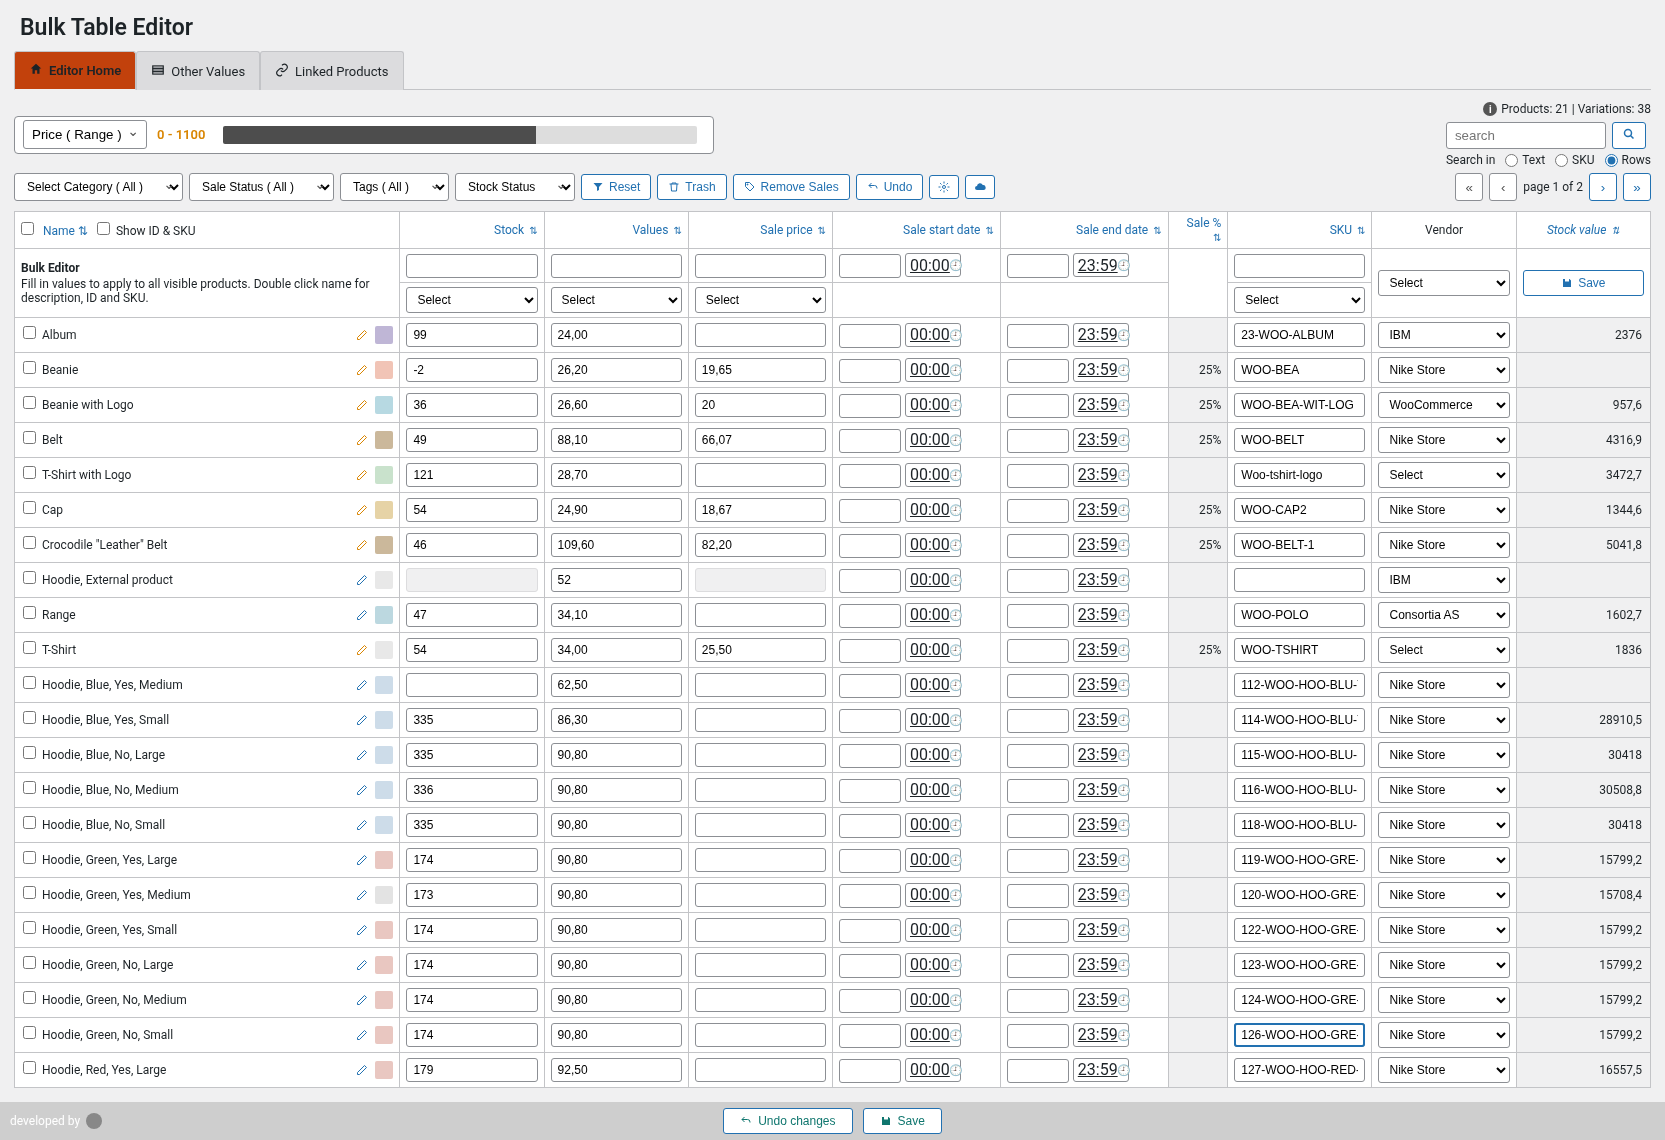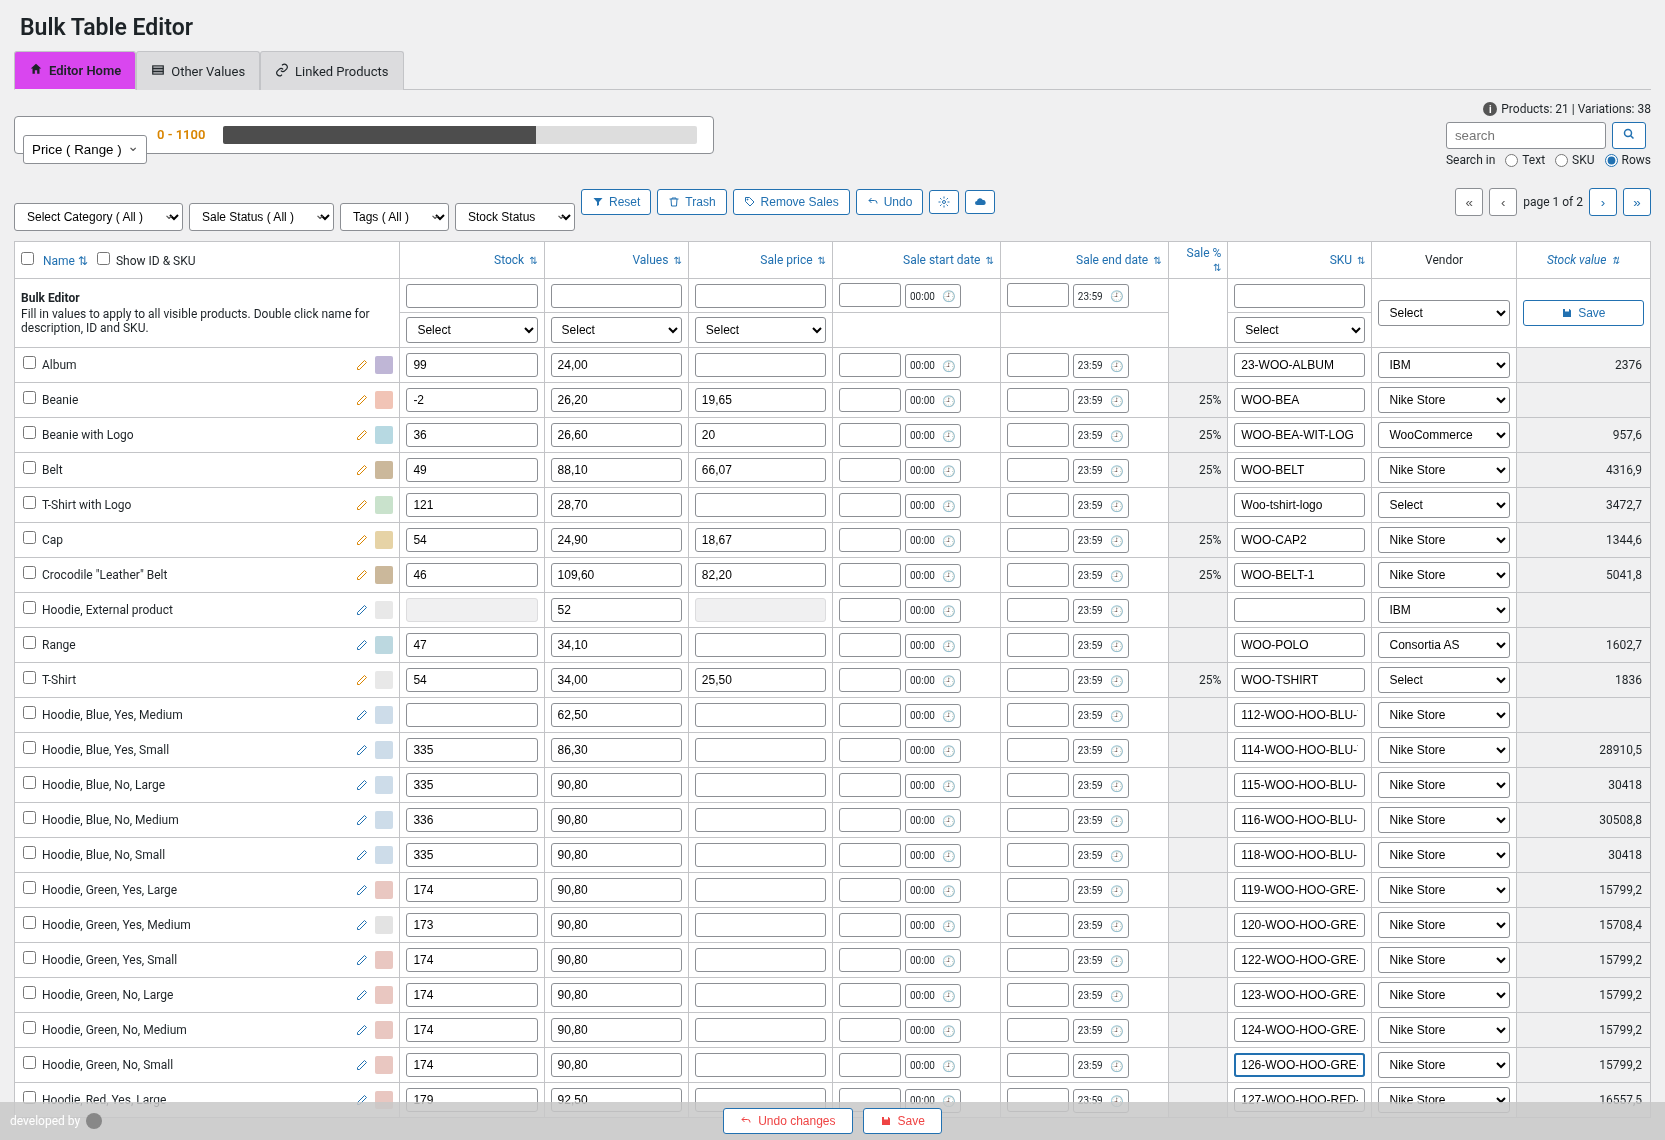--- a/index.html
+++ b/index.html
@@ -1,26 +1,26 @@
 <!DOCTYPE html>
 <html><head>
 <meta charset="utf-8">
 <style>
 * { box-sizing: border-box; margin: 0; padding: 0; }
 body { font-family: -apple-system, BlinkMacSystemFont, "Segoe UI", Roboto, sans-serif; font-size: 13px; background: #f0f0f1; color: #1d2327; }
 .page-title { font-size: 23px; font-weight: 600; padding: 14px 20px 10px; }
 .tabs { display: flex; border-bottom: 1px solid #c3c4c7; margin: 0 14px; gap: 0; }
 .tab { padding: 10px 14px; border: 1px solid #c3c4c7; border-bottom: none; background: #dcdcde; cursor: pointer; margin-right: 0; display:flex; align-items:center; gap:6px; border-radius: 3px 3px 0 0; margin-bottom:-1px;}
-.tab.active { background: #d946ef; font-weight: 600; border-bottom: 1px solid #f0f0f1; }
+.tab.active { background: #c2410c; font-weight: 600; border-bottom: 1px solid #f0f0f1; }
 .tab svg { width:14px; height:14px; }
 .toolbar-row { display:flex; align-items:center; padding: 12px 14px 6px; gap:10px; justify-content: space-between;}
 .toolbar-left { display:flex; align-items:center; gap: 8px; flex-wrap: wrap; }
 .range-box { display:flex; align-items:center; border:1px solid #8c8f94; background:#fff; border-radius:4px; padding:4px 8px; width: 700px; gap:10px; height: 38px;}
 .range-sel { border:1px solid #8c8f94; padding:6px 24px 6px 8px; border-radius:3px; background:#fff; appearance:none; position:relative; }
-.sel-wrap { position:relative; display:inline-block;margin-top:30px; }
+.sel-wrap { position:relative; display:inline-block; }
 .sel-wrap::after { content:"⌄"; position:absolute; right:8px; top: 3px; pointer-events:none; color:#555; font-size: 14px;}
 .range-label { color:#d98500; font-weight:600; }
 .range-slider { flex:1; height: 18px; background: linear-gradient(to right, #4d4d4d 0%, #4d4d4d 66%, #ddd 66%, #ddd 100%); border-radius: 2px; position:relative; margin: 0 8px;}
 .right-info { text-align:right; font-size:12px; color:#1d2327; }
 .right-info .line1 { margin-bottom: 6px; display:flex; align-items:center; justify-content:flex-end; gap:4px;}
 .search-row { display:flex; gap:6px; margin-bottom:4px; align-items:center;}
 .search-input { border:1px solid #8c8f94; padding: 5px 8px; border-radius:3px; width: 160px; }
 .search-btn { border:1px solid #2271b1; background:#fff; color:#2271b1; padding: 5px 10px; border-radius:3px; cursor:pointer;}
 .radio-row { display:flex; gap: 4px; align-items:center; font-size:12px;justify-content:flex-end;}
 .radio-row input { accent-color:#2271b1; margin-left:6px;}
@@ -57,31 +57,31 @@
 .cell-sel { width:100%; border:1px solid #8c8f94; padding: 4px 6px; border-radius:3px; font-size:12px; background:#fff;}
 .tiny-icons { display:inline-flex; gap:4px; float:right;}
 .tiny-icons span { width:18px; height:18px; display:inline-flex; align-items:center; justify-content:center; border-radius:2px;}
 .edit-ico { color:#d98500;}
 .edit-ico.blue { color:#2271b1;}
 .thumb { width:16px; height:16px; background:#ddd; border-radius:2px; display:inline-block;}
 tr.datarow td { height: 32px; }
 tr.datarow td:first-child { padding-left: 8px; }
 .chk { margin-right: 6px;}
 .time-cell { display:flex; align-items:center; border:1px solid #8c8f94; border-radius:3px; padding:0 4px; background:#fff; height:24px; width: 56px; justify-content:space-between;}
-.time-cell span.t { font-size:10px; }
+.time-cell span.t { font-size:16px;text-decoration:underline; }
 .date-input { border:1px solid #8c8f94; border-radius:3px; height:24px; width: 62px; background:#fff;}
 .datecol { white-space:nowrap;}
 .datecol .date-input { display:inline-block; margin-right:4px;}
 .datecol .time-cell { display:inline-flex;}
 .stockval-cell { text-align:right; padding-right:8px; background:#f0f0f1; }
 .pct-cell { text-align:right; background:#f0f0f1; padding-right:6px;}
 .footer-bar { position: fixed; bottom:0; left:0; right:0; background: rgba(200,200,200,0.85); padding: 6px 14px; display:flex; align-items:center; justify-content:center; gap:10px; }
 .footer-bar .dev { position:absolute; left:10px; color:#fff; font-size:12px; display:flex; align-items:center; gap:6px;}
 .footer-btns { display:flex; gap:10px;}
-.save-btn { border:1px solid #2271b1; color:#ef4444; background:#fff; padding: 5px 16px; border-radius:3px; display:inline-flex; align-items:center; gap:6px; font-size:12px;}
+.save-btn { border:1px solid #2271b1; color:#0f766e; background:#fff; padding: 5px 16px; border-radius:3px; display:inline-flex; align-items:center; gap:6px; font-size:12px;}
 .clock-ico::before { content:"🕘"; font-size:11px;}
 .info-circle { width:14px; height:14px; border-radius:50%; background:#555; color:#fff; font-size:10px; display:inline-flex; align-items:center; justify-content:center; font-weight:bold;}
 .name-text { display:inline-block; max-width: 220px; }
 svg.ico { width:12px; height:12px; }
 .focused-sku { outline: 2px solid #2271b1; outline-offset: -2px;}
 </style>
 </head>
 <body>
 
 <h1 class="page-title">Bulk Table Editor</h1>

